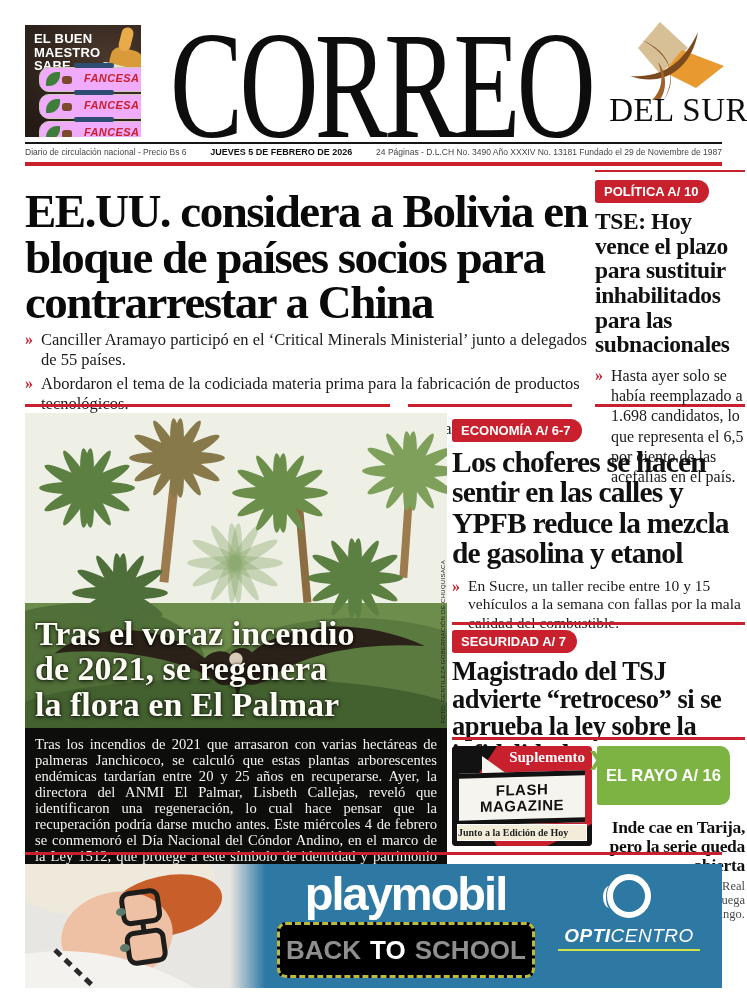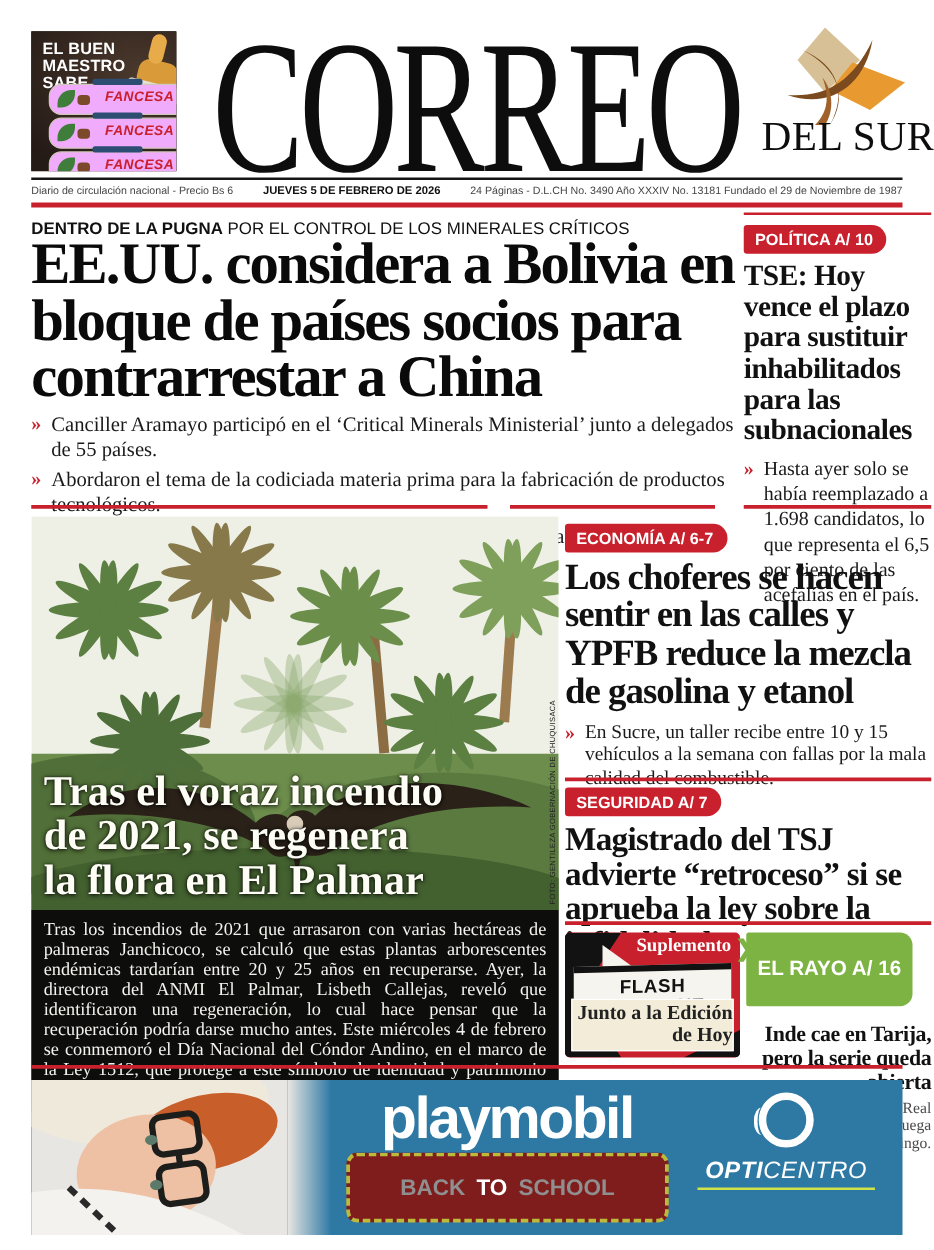--- a/index.html
+++ b/index.html
@@ -75,37 +75,37 @@
   
   #flash-box{left:452px;top:746px;width:140px;height:100px;background:#c8202c;border-radius:4px;overflow:hidden;}
   #flash-box svg{position:absolute;left:0;top:0;}
   #flash-sup{position:absolute;top:3px;right:7px;color:#fff;font-weight:bold;font-size:15px;}
   #flash-band{position:absolute;left:7px;right:7px;top:26px;height:42px;background:#f6f4ee;
       border-top:5px solid #121212;border-bottom:5px solid #121212;transform:skewY(-1.5deg);
       display:flex;flex-direction:column;align-items:center;justify-content:center;}
   #flash-band .t{font-family:"Liberation Sans",sans-serif;font-weight:bold;font-size:15px;color:#121212;
       line-height:1.05;letter-spacing:.5px;}
   #flash-foot{position:absolute;left:5px;right:5px;bottom:5px;background:#f2ecd9;border:1px solid #fff;
-      text-align:right;font-weight:bold;font-size:16px;color:#222;padding:2px 0;}
+      text-align:left;font-weight:bold;font-size:10px;color:#222;padding:2px 0;}
   #rayo{left:597px;top:746px;width:148px;}
   #rayo-tab{display:inline-block;background:#7cb342;color:#fff;font-family:"Liberation Sans",sans-serif;
       font-weight:bold;font-size:16.5px;padding:20px 9px;border-radius:2px 10px 10px 2px;}
   #rayo-chevron{position:absolute;left:-9px;top:2px;color:#7cb342;font-weight:bold;font-size:18px;
       font-family:"Liberation Sans",sans-serif;}
   #rayo .hl{margin-top:13px;font-size:17.5px;font-weight:bold;text-align:right;line-height:1.08;letter-spacing:-.3px;}
   #rayo .sub{margin-top:4px;font-size:12.5px;color:#4a4a4a;text-align:right;line-height:1.15;}
   .rule-full{left:25px;top:852px;width:697px;height:3px;background:#c8202c;}
 
   
   #bottom-ad{left:25px;top:864px;width:697px;height:124px;background:#2e79a4;overflow:hidden;}
   #playmobil{position:absolute;left:238px;top:2px;width:285px;text-align:center;color:#fff;
       font-family:"Liberation Sans",sans-serif;font-weight:bold;font-size:47px;letter-spacing:-2px;}
-  #promo-box{position:absolute;left:252px;top:58px;width:258px;height:56px;background:#7f1d1d;border-radius:9px;
+  #promo-box{position:absolute;left:252px;top:58px;width:258px;height:56px;background:#000000;border-radius:9px;
       box-sizing:border-box;border:3px dashed #bdb93a;display:flex;align-items:center;justify-content:center;gap:9px;
-      font-family:"Liberation Sans",sans-serif;font-weight:bold;font-size:18px;}
+      font-family:"Liberation Sans",sans-serif;font-weight:bold;font-size:26px;}
   #promo-box .g{color:#8f8f8f;}
   #promo-box .w{color:#fff;}
   #opticentro{position:absolute;right:18px;top:10px;width:150px;text-align:center;
       font-family:"Liberation Sans",sans-serif;color:#fff;}
   #opti-ring{display:inline-block;width:32px;height:32px;border:6px solid #fff;border-radius:50%;
       box-sizing:content-box;position:relative;}
   #opti-ring:after{content:"";position:absolute;left:-10px;top:6px;width:10px;height:22px;
       border-left:3px solid #fff;border-radius:50%;}
   #opti-name{margin-top:3px;font-style:italic;font-size:19px;letter-spacing:.5px;white-space:nowrap;}
   #opti-name .b{font-weight:bold;}
@@ -167,23 +167,20 @@
 
   <div class="abs rule-black"></div>
   <div class="abs" id="dateline">
     <span>Diario de circulación nacional - Precio Bs 6</span>
     <span class="center">JUEVES 5 DE FEBRERO DE 2026</span>
     <span>24 Páginas - D.L.CH No. 3490 Año XXXIV No. 13181 Fundado el 29 de Noviembre de 1987</span>
   </div>
   <div class="abs rule-red-main"></div>
   <div class="abs rule-red-thin"></div>
 
-  <div class="abs" id="kicker">
-    <span class="b">DENTRO DE LA PUGNA</span><span> POR EL CONTROL DE LOS MINERALES CRÍTICOS</span>
-  </div>
   <div class="abs" id="lead-headline">EE.UU. considera a Bolivia en bloque de países socios para contrarrestar a China</div>
   <div class="abs" id="lead-bullets">
     <div class="brow">
       <span class="bmark">»</span>
       <span class="btxt">Canciller Aramayo participó en el ‘Critical Minerals Ministerial’ junto a delegados de 55 países.</span>
     </div>
     <div class="brow">
       <span class="bmark">»</span>
       <span class="btxt">Abordaron el tema de la codiciada materia prima para la fabricación de productos tecnológicos.</span>
     </div>

